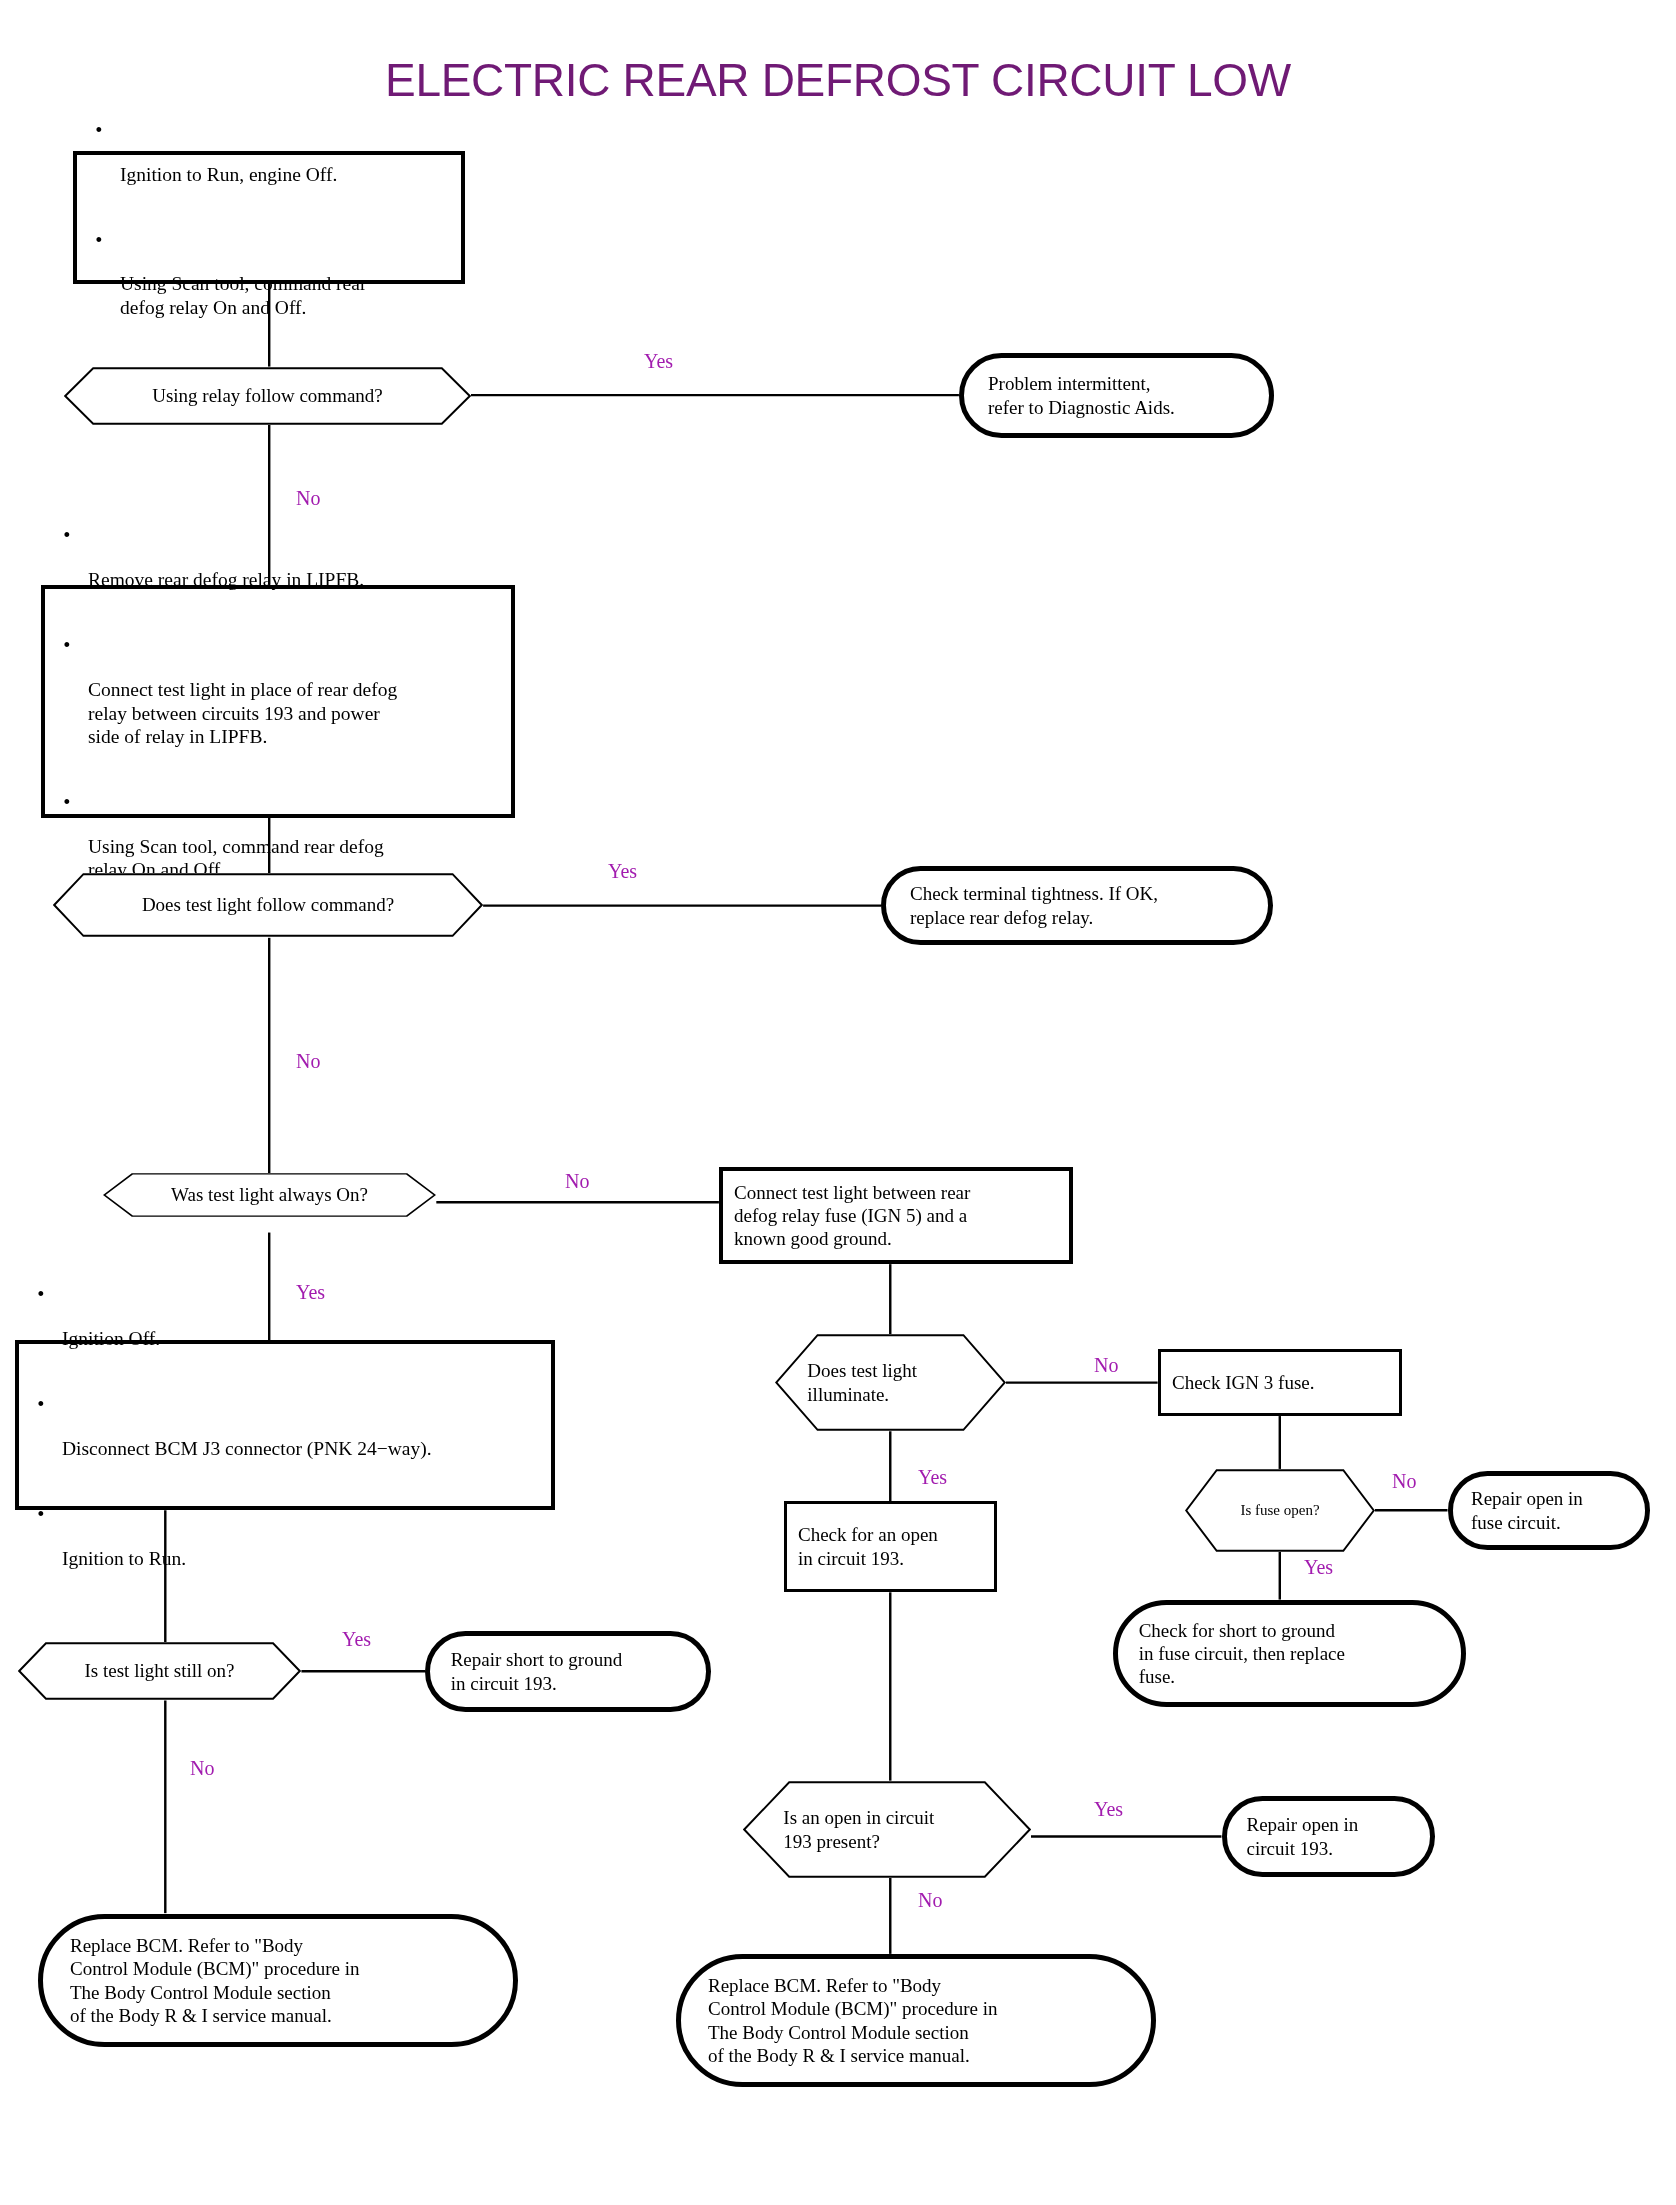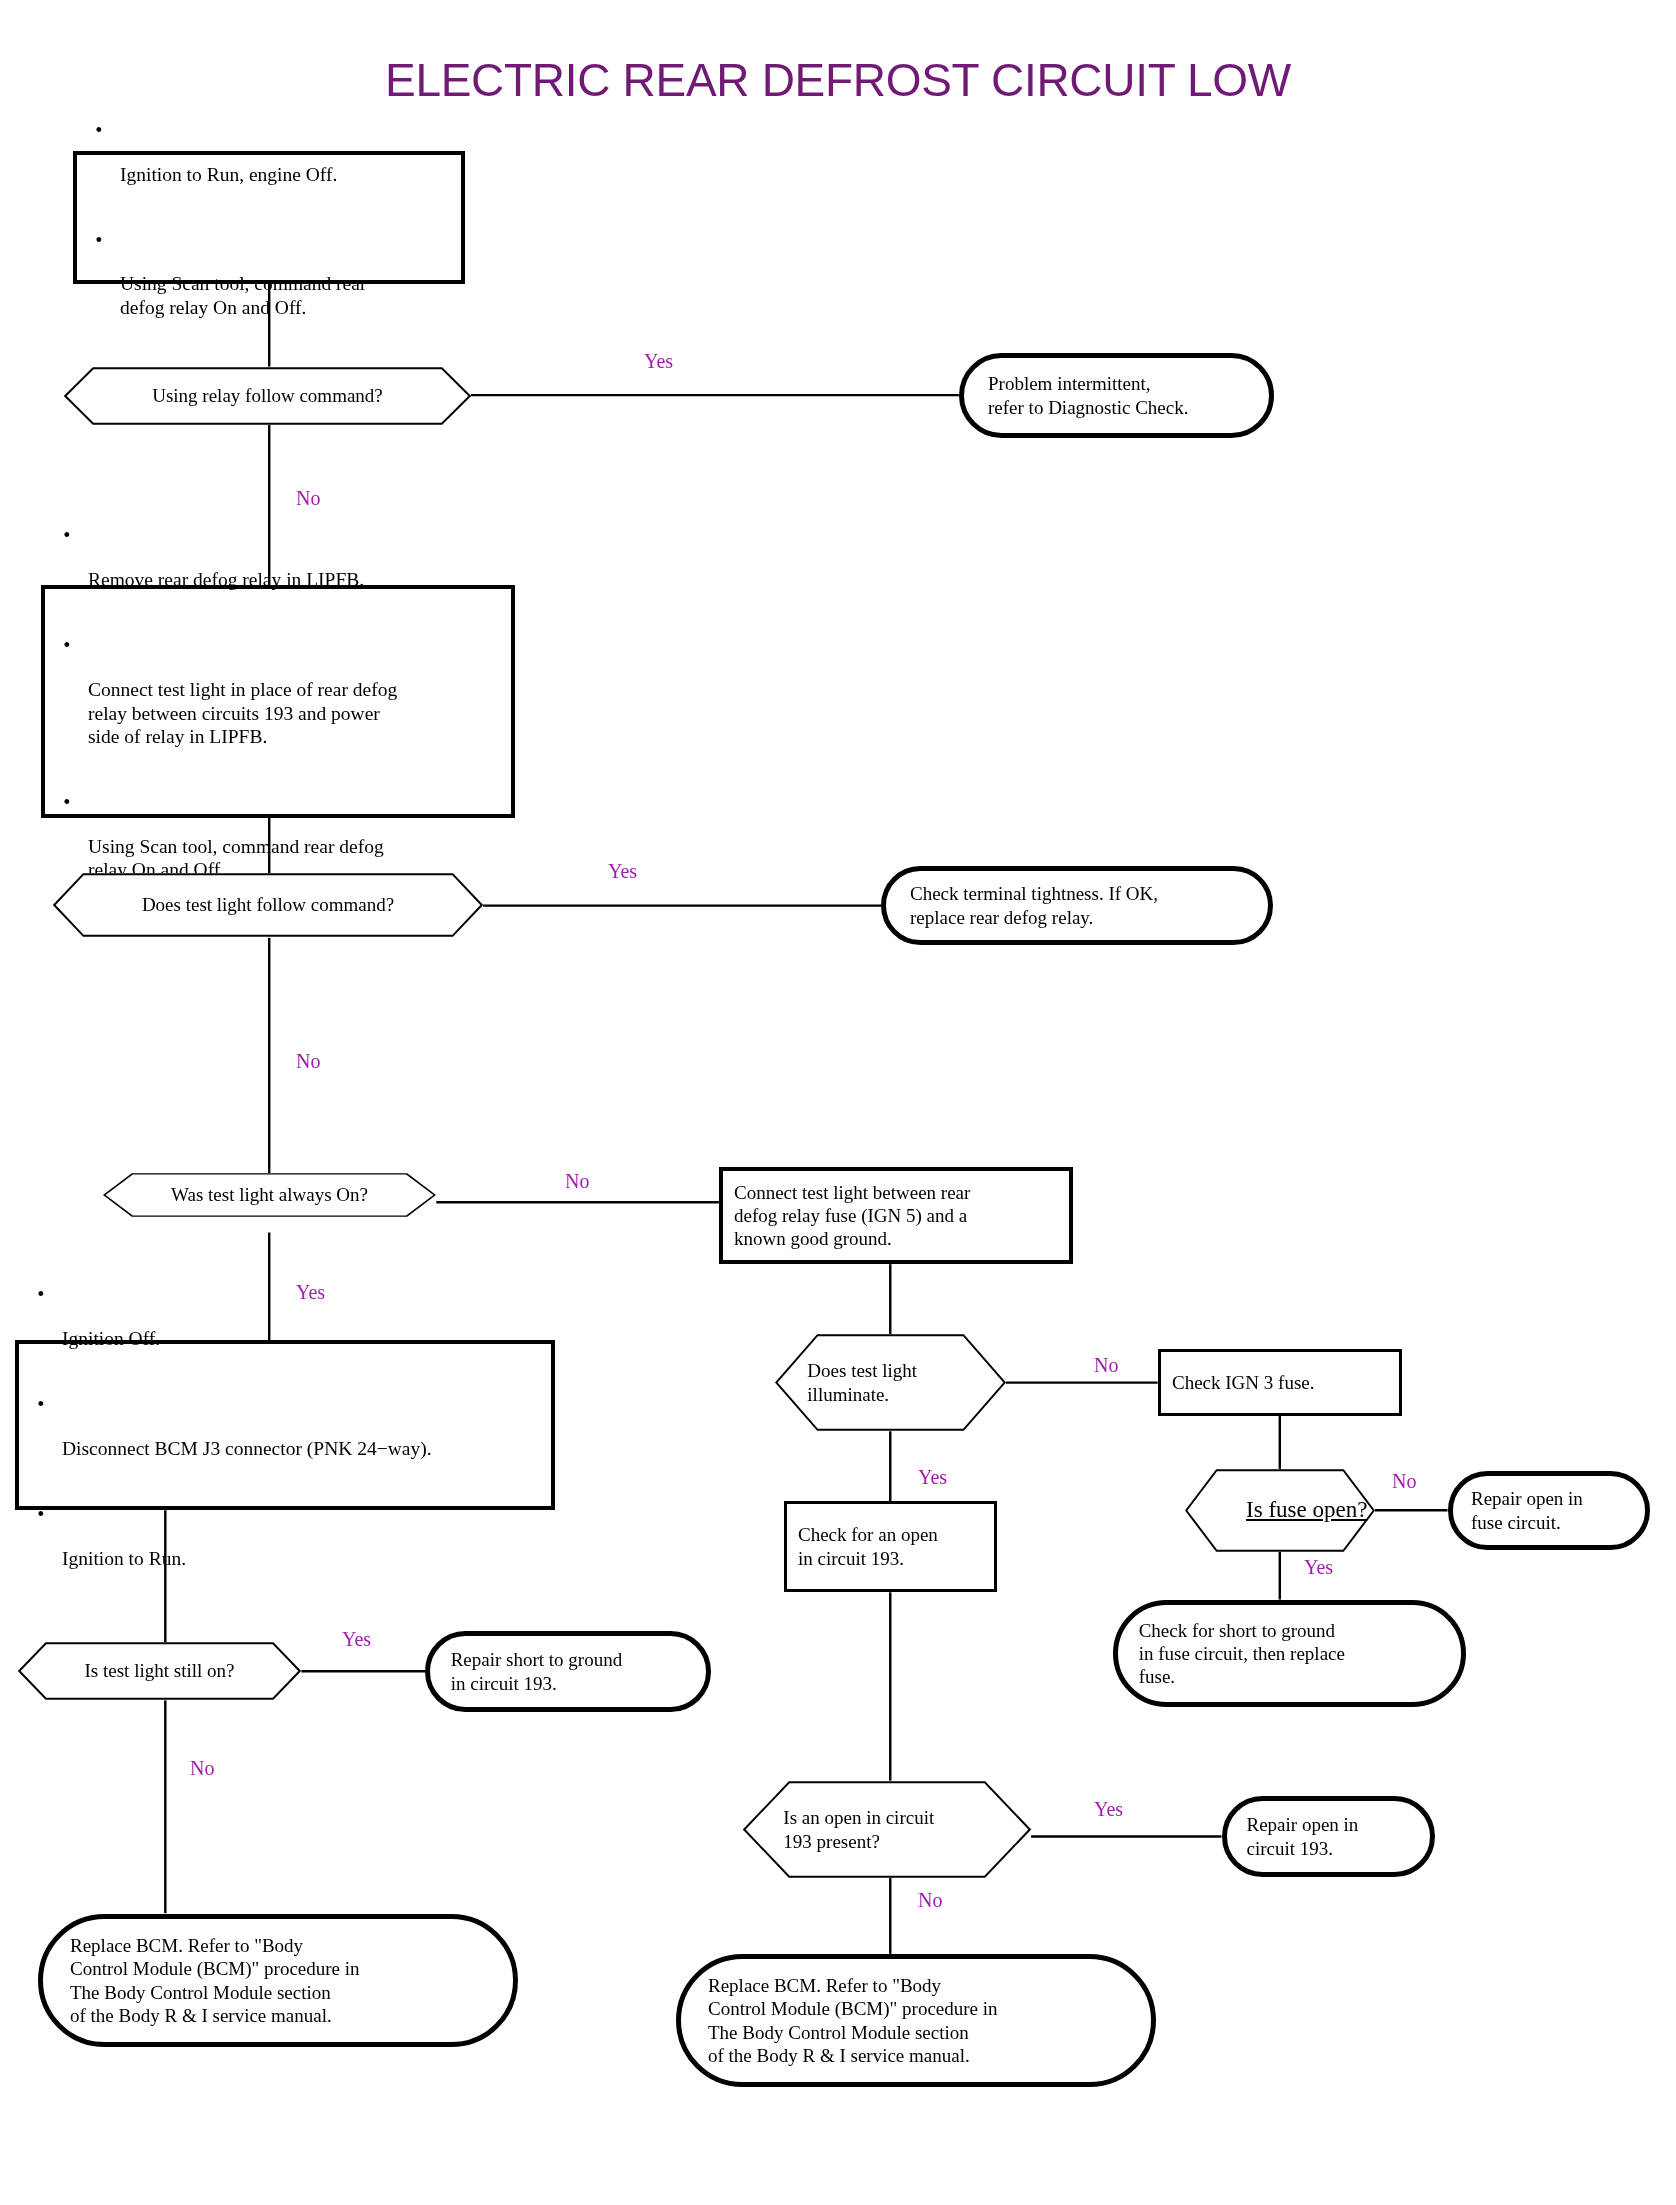--- a/index.html
+++ b/index.html
@@ -158,21 +158,21 @@
 
   <div class="node hex" style="left:64px;top:367px;width:407px;height:58px;">
     <svg viewBox="0 0 670 95" preserveAspectRatio="none">
       <polygon points="48,2 622,2 668,47.5 622,93 48,93 2,47.5" fill="#ffffff" stroke="#000000" stroke-width="3.2"></polygon>
     </svg>
     <div class="hextext txt" style="font-size:19px;text-align:center;">Using relay follow command?</div>
   </div>
 
   <div class="node term" style="left:959px;top:353px;width:315px;height:85px;">
     <div class="txt" style="font-size:19px;">Problem intermittent,
-refer to Diagnostic Check.</div>
+refer to Diagnostic Aids.</div>
   </div>
 
   <div class="node proc" style="left:41px;top:585px;width:474px;height:233px;">
     <ul class="blist txt" style="font-size:19.5px;">
       <li>
         <span class="bul">•</span>
         <span>Remove rear defog relay in  LIPFB.</span>
       </li>
       <li>
         <span class="bul">•</span>
@@ -239,21 +239,21 @@
   </div>
 
   <div class="node proc thin" style="left:1158px;top:1349px;width:244px;height:67px;">
     <div class="txt" style="font-size:19px;">Check IGN 3 fuse.</div>
   </div>
 
   <div class="node hex" style="left:1185px;top:1469px;width:190px;height:83px;">
     <svg viewBox="0 0 312 136" preserveAspectRatio="none">
       <polygon points="52,2 260,2 310,68 260,134 52,134 2,68" fill="#ffffff" stroke="#000000" stroke-width="3.2"></polygon>
     </svg>
-    <div class="hextext txt" style="font-size:23px;text-align:right;padding:0 4%;text-decoration:underline;">Is fuse open?</div>
+    <div class="hextext txt" style="font-size:15px;text-align:center;padding:0 4%;">Is fuse open?</div>
   </div>
 
   <div class="node term" style="left:1448px;top:1471px;width:202px;height:79px;padding:6px 18px;">
     <div class="txt" style="font-size:19px;">Repair open in
 fuse circuit.</div>
   </div>
 
   <div class="node proc thin" style="left:784px;top:1501px;width:213px;height:91px;">
     <div class="txt" style="font-size:19px;">Check for an open
 in circuit 193.</div>

